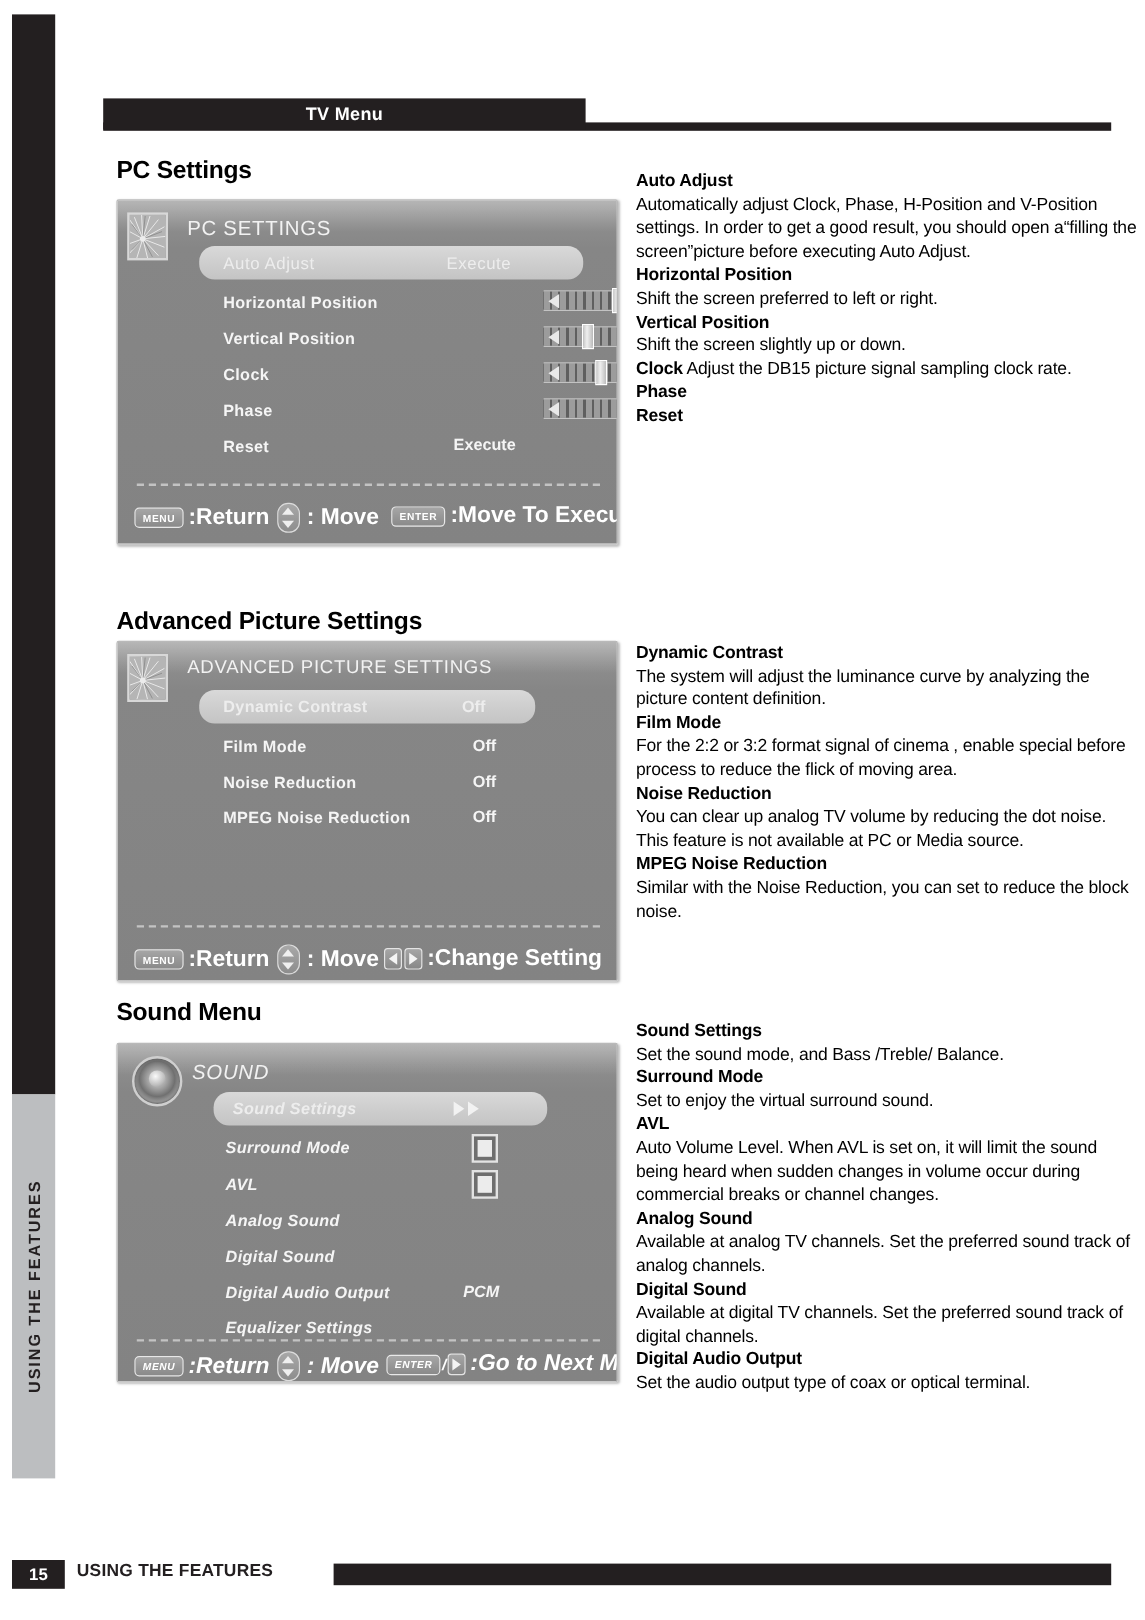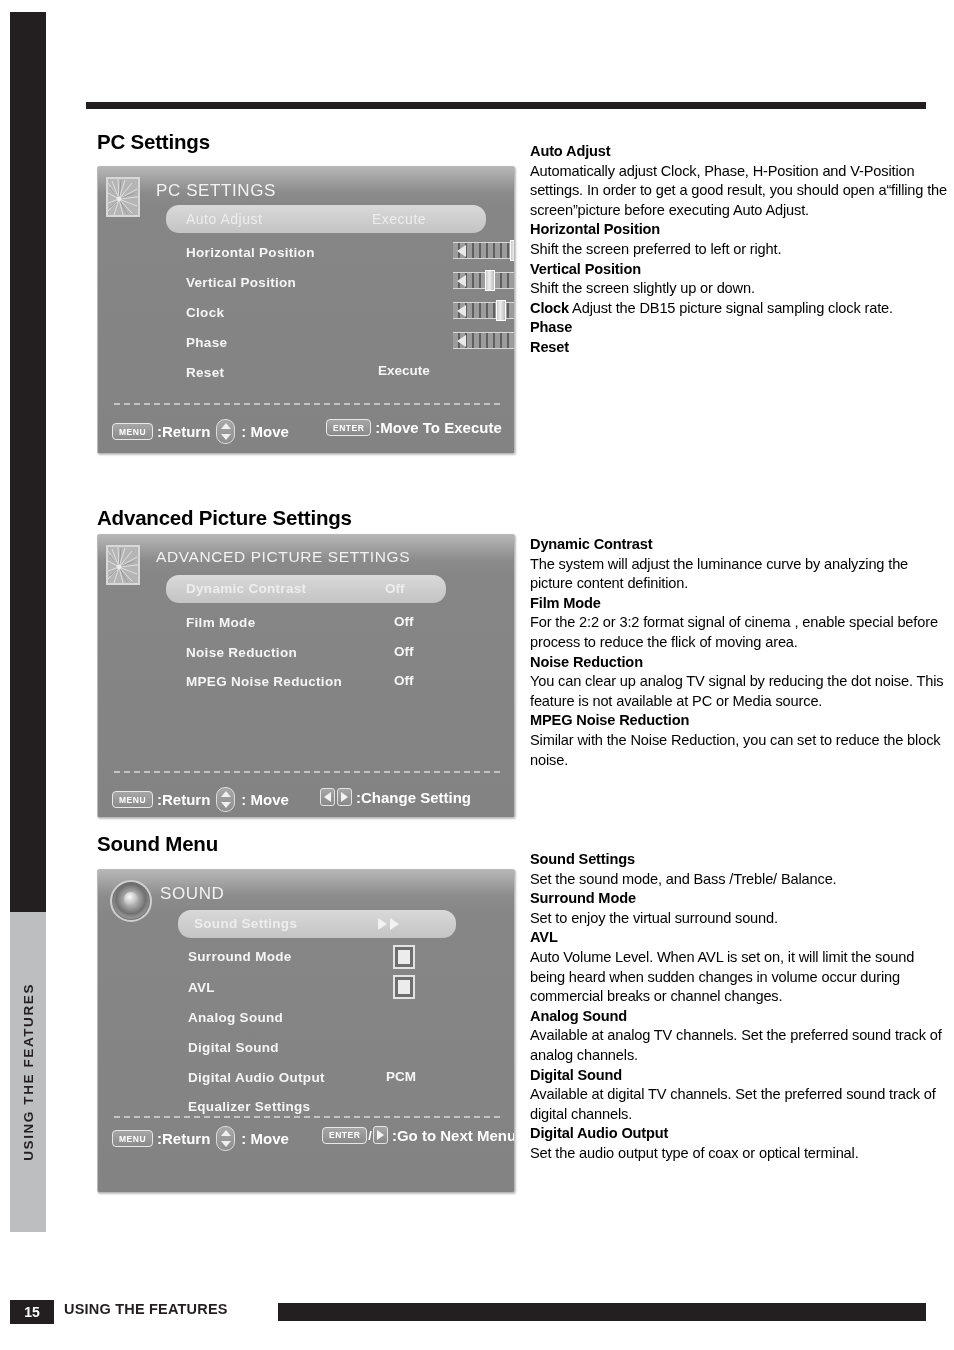--- a/index.html
+++ b/index.html
@@ -149,21 +149,21 @@
   }
 
   
   .hint-row { position:absolute; display:flex; align-items:center; }
   .key {
     display:inline-flex; align-items:center; justify-content:center;
     height: 17px; padding: 0 6px; border: 1px solid #e8e8e8; border-radius: 4px;
     background: linear-gradient(to bottom,#a6a6a6,#8a8a8a);
     color:#fff; font-size: 8.5px; font-weight:bold; letter-spacing:.5px;
   }
-  .hint-text { color:#fff; font-size: 15px; font-weight:bold; margin-left:4px; white-space:nowrap; }
+  .hint-text { color:#fff; font-size: 19px; font-weight:bold; margin-left:4px; white-space:nowrap; }
   .updown {
     position:relative; width: 19px; height: 25px; margin: 0 6px;
     background: linear-gradient(to bottom,#a8a8a8,#8d8d8d);
     border-radius: 9px; border:1px solid #dcdcdc;
   }
   .updown::before, .updown::after {
     content:""; position:absolute; left:50%; transform:translateX(-50%);
     width:0;height:0;border-left:5px solid transparent;border-right:5px solid transparent;
   }
   .updown::before { top:3px; border-bottom: 6px solid #efefef; }
@@ -205,20 +205,23 @@
 <div class="page">
 
   <div class="spine-black"></div>
   <div class="spine-gray"></div>
   <div class="spine-gray-label">
     <span>USING THE FEATURES</span>
   </div>
 
   <div class="hdr-wrap">
     <div class="hdr-line"></div>
+    <div class="hdr-black">
+      <span>TV Menu</span>
+    </div>
   </div>
 
   <div class="sec-title" style="left:97px; top:130px;">PC Settings</div>
 
   <div class="osd" style="left:97px; top:166px; width:418px; height:288px;">
     <div class="pic-icon" style="left:8px; top:10px;">
       <svg width="30" height="36" viewBox="0 0 30 36">
         <rect width="30" height="36" fill="#b5b5b5"></rect>
         <g stroke="#f0f0f0" stroke-width="0.8" opacity="0.9">
           <line x1="11" y1="20" x2="0" y2="4"></line>
@@ -398,28 +401,28 @@
       <span class="hint-text">:Change Setting</span>
     </div>
   </div>
 
   <div class="desc" style="left:530px; top:535px;">
     <p><span class="h">Dynamic Contrast</span></p>
     <p><span>The system will adjust the luminance curve by analyzing the picture content definition.</span></p>
     <p><span class="h">Film Mode</span></p>
     <p><span>For the 2:2 or 3:2 format signal of cinema , enable special before process to reduce the flick of moving area.</span></p>
     <p><span class="h">Noise Reduction</span></p>
-    <p><span>You can clear up analog TV signal by reducing the dot noise. This feature is not available at PC or Media source.</span></p>
+    <p><span>You can clear up analog TV volume by reducing the dot noise. This feature is not available at PC or Media source.</span></p>
     <p><span class="h">MPEG Noise Reduction</span></p>
     <p><span>Similar with the Noise Reduction, you can set to reduce the block noise.</span></p>
   </div>
 
   <div class="sec-title" style="left:97px; top:832px;">Sound Menu</div>
 
-  <div class="osd" style="left:97px; top:869px; width:418px; height:324px;">
+  <div class="osd" style="left:97px; top:869px; width:418px; height:283px;font-style:italic;">
     <div class="spk-icon" style="left:12px; top:10px;"></div>
     <div class="osd-title" style="left:62px; top:14px;">SOUND</div>
 
     <div class="row-hl" style="left:80px; top:40px; width:278px; height:28px;">
       <span class="hl-label" style="left:16px; top:6px;">Sound Settings</span>
       <span class="dbl-arrow" style="left:200px; top:8px;">
           <i></i>
           <i></i>
         </span>
     </div>

